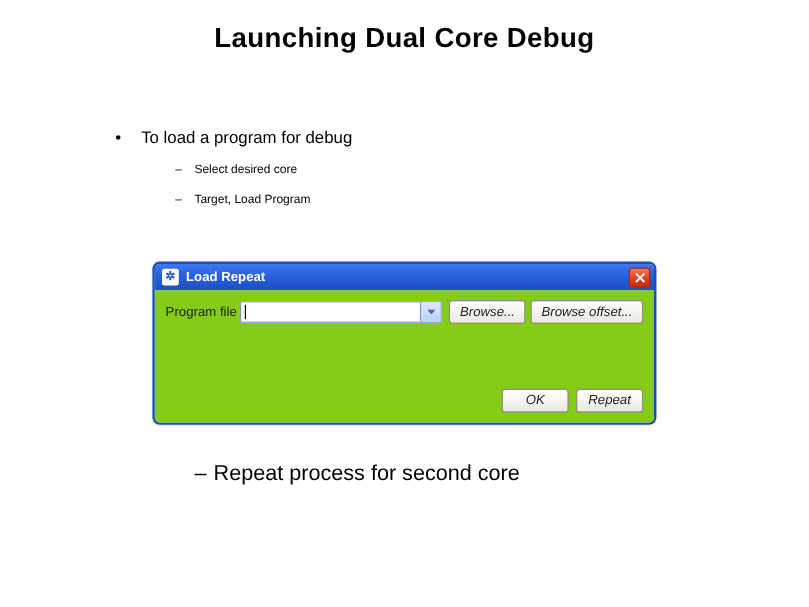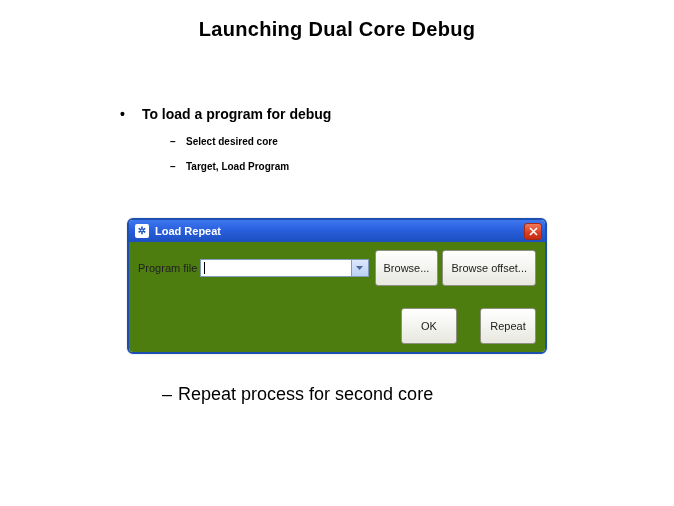--- a/index.html
+++ b/index.html
@@ -17,33 +17,32 @@
     width: 674px;
     height: 506px;
     box-sizing: border-box;
   }
   .title {
     position: absolute;
     top: 18px;
     left: 0;
     width: 100%;
     text-align: center;
-    font-size: 20px;
+    font-size: 23px;
     font-weight: 700;
     letter-spacing: 0.3px;
   }
   ul.top {
     position: absolute;
     top: 106px;
-    left: 120px;
+    left: 96px;
     margin: 0;
     padding: 0;
     list-style: none;
     font-size: 14px;
-    font-weight: bold;
   }
   ul.top > li::before {
     content: "•";
     display: inline-block;
     width: 18px;
     margin-left: -18px;
   }
   ul.top > li {
     padding-left: 18px;
   }
@@ -116,21 +115,21 @@
     position: absolute;
     right: 3px; top: 3px;
     width: 16px; height: 15px;
     background: linear-gradient(to bottom, #f07a5a 0%, #d93c1f 60%, #c42c12 100%);
     border: 1px solid #a82910;
     border-radius: 3px;
     display:flex;align-items:center;justify-content:center;
   }
   .closebtn svg { display:block; }
   .dlg-body {
-    background: #4d7c0f;
+    background: #84cc16;
     height: calc(100% - 22px);
     padding: 8px 9px 7px 9px;
     box-sizing: border-box;
     position: relative;
     color: #222;
   }
   .row { display:flex; align-items:center; margin-bottom:5px; }
   .lbl { width: 62px; }
   .combo {
     flex: 1;
@@ -151,34 +150,35 @@
     border-left:1px solid #7f9db9;
     display:flex;align-items:center;justify-content:center;
   }
   .combo .caret svg{display:block;}
   .txtsmall {
     width: 70px; height:18px;
     background:#fff; border:1px solid #7f9db9;
     box-sizing:border-box;
   }
   .btn {
-    height:36px;
+    height:20px;
     background: linear-gradient(to bottom,#ffffff,#e8e8e0);
     border:1px solid #8f8f82;
     border-radius:3px;
     padding: 0 8px;
     font-size:11px;
     display:inline-flex;align-items:center;justify-content:center;
     box-sizing:border-box;
+    font-style:italic;
   }
   .toprow-btns { display:flex; gap:4px; margin-left:6px;}
   .footer-btns {
     position:absolute;
     right:9px; bottom:8px;
-    display:flex; gap:23px;
+    display:flex; gap:6px;
   }
   .footer-btns .btn { width:56px; }
   .cursor {
     display:inline-block;width:1px;height:12px;background:#000;
   }
 </style>
 </head>
 <body>
 
 <div class="slide">

